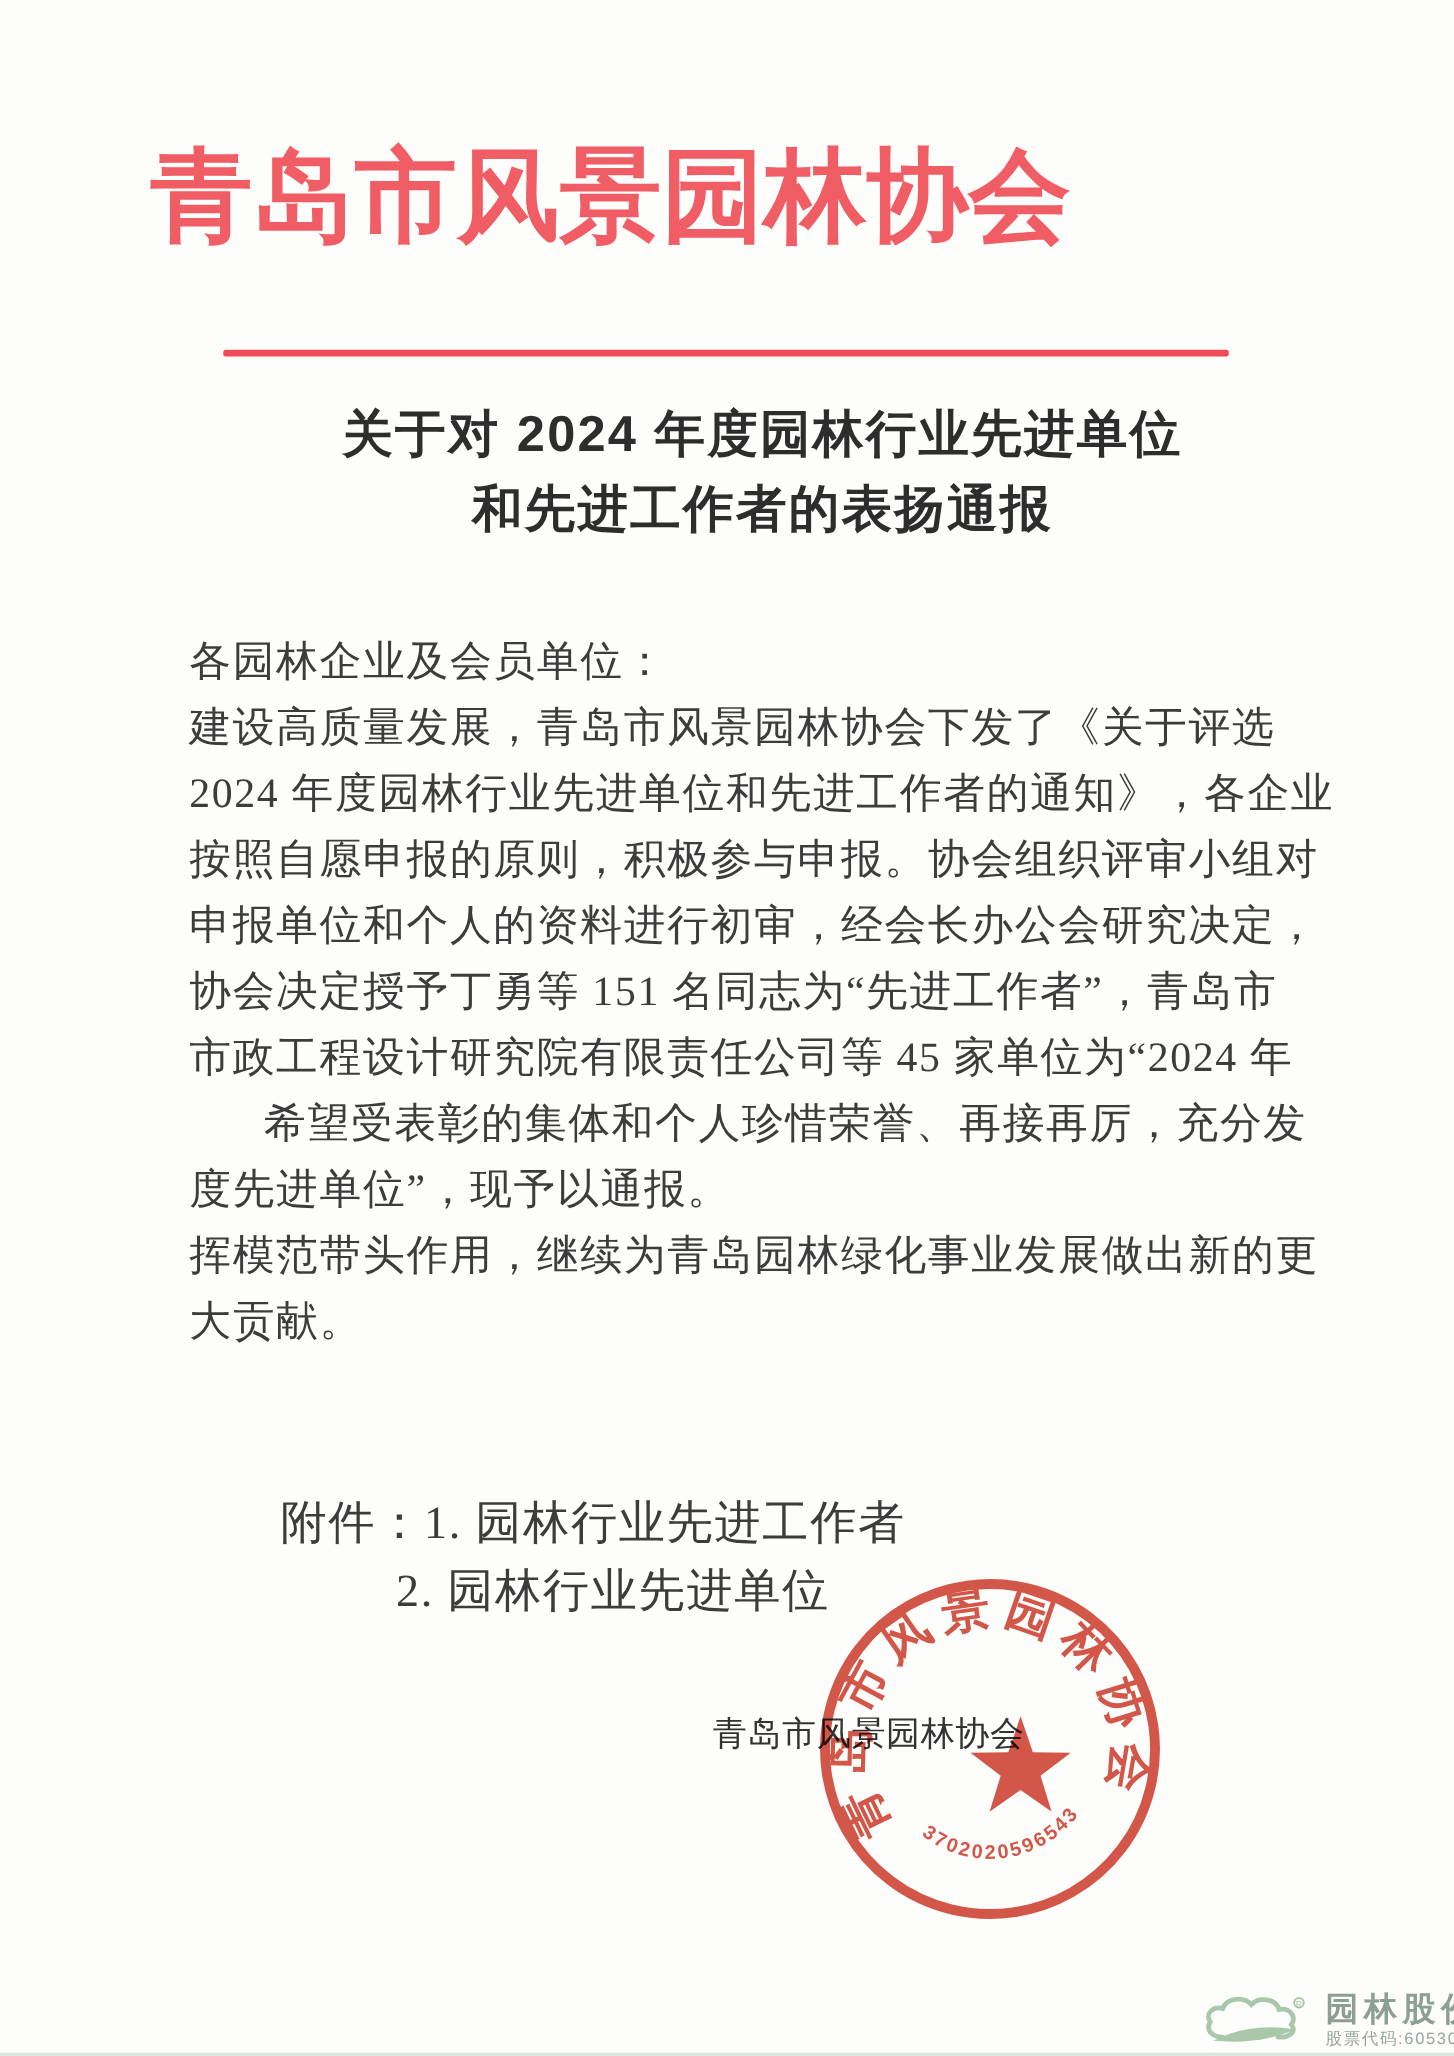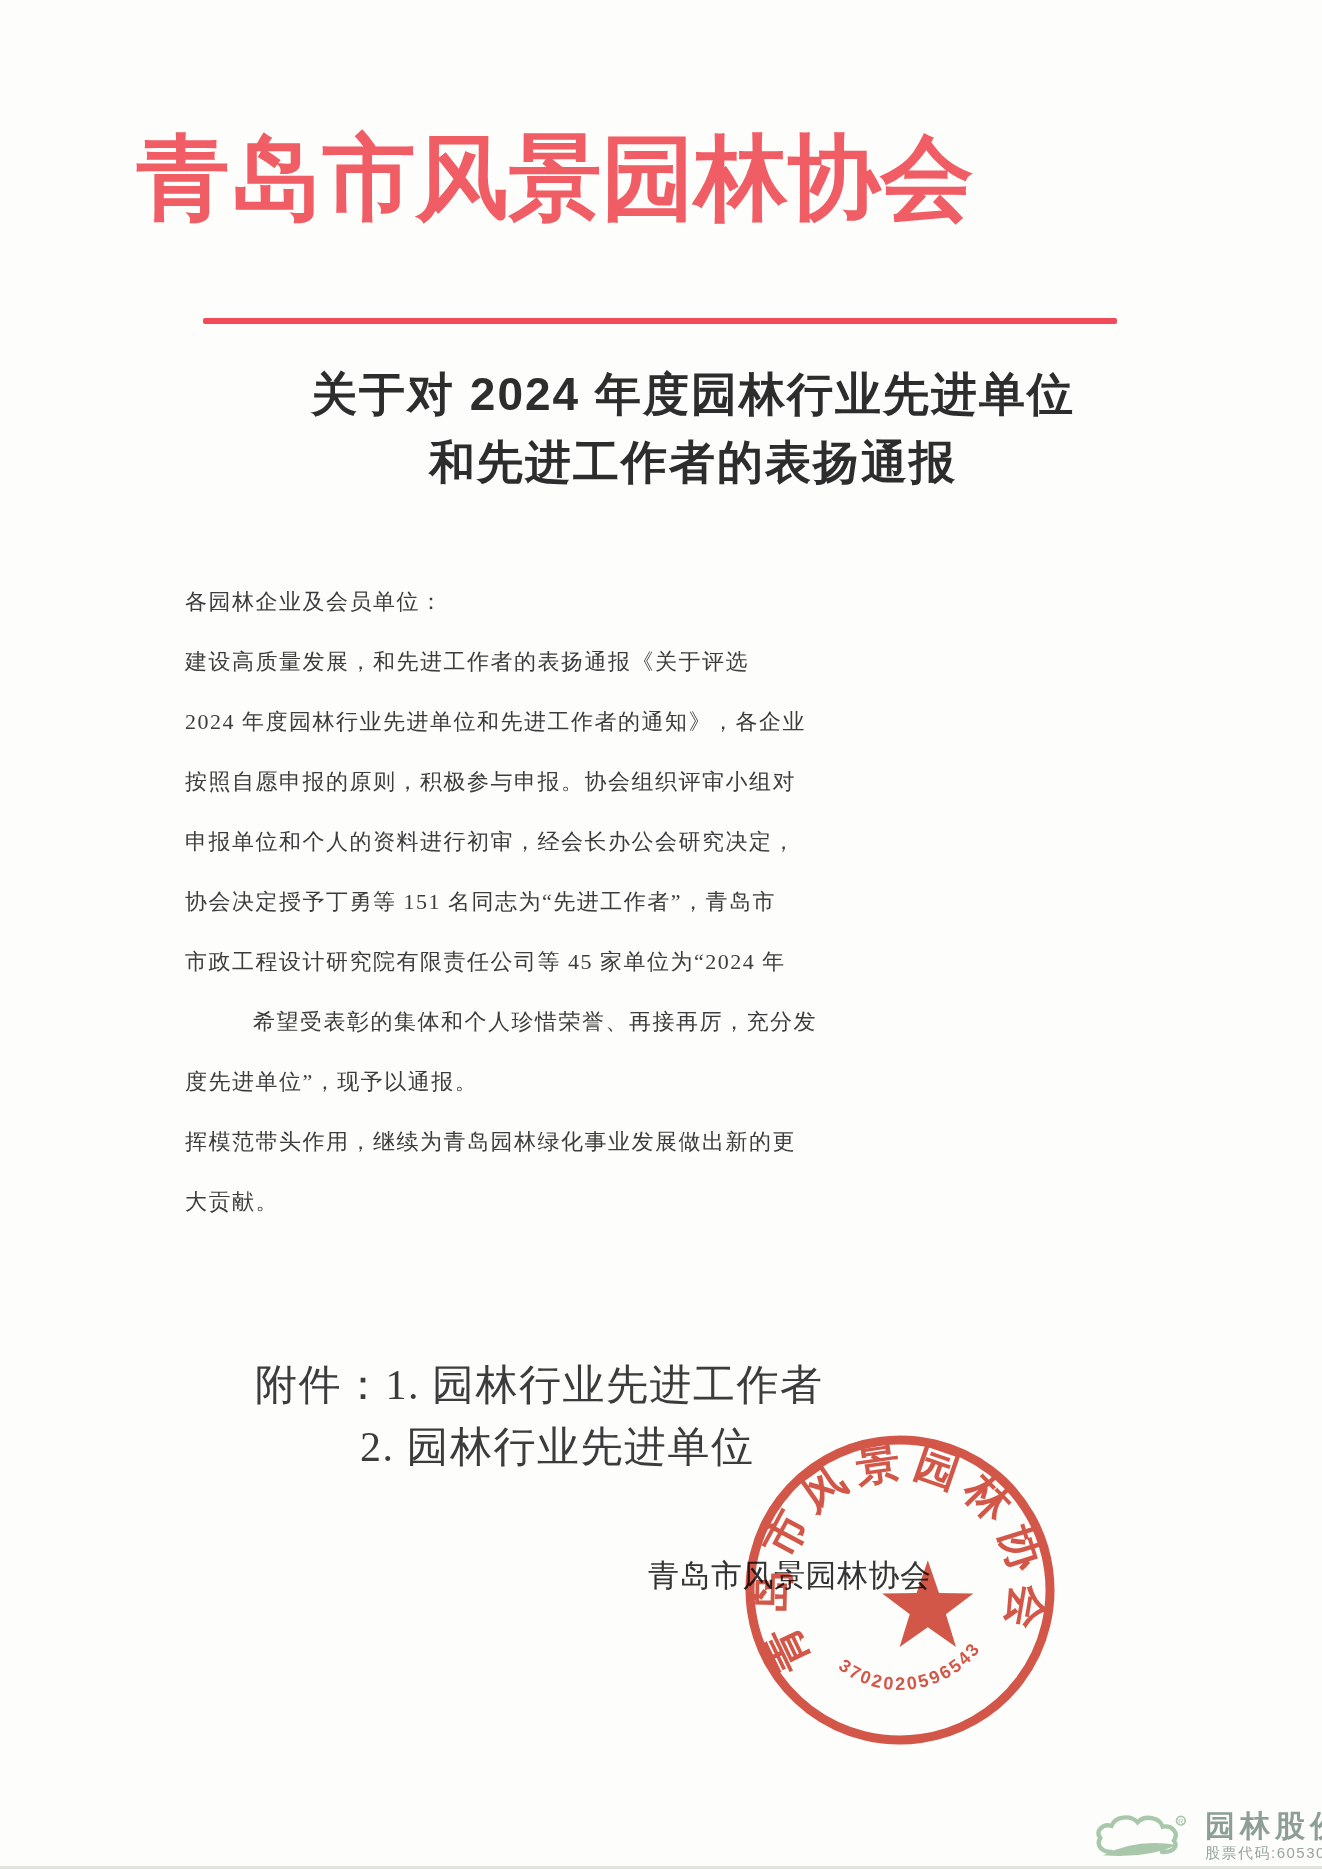--- a/index.html
+++ b/index.html
@@ -31,22 +31,22 @@
     font-family:"Liberation Sans", sans-serif;
     font-weight:700;
     font-size:46px; color:#2d2d2d;
     letter-spacing:2px;
     white-space:nowrap;
     padding-left:32px;
   }
   .title-1 { top:364px; }
   .title-2 { top:432px; }
   .body-block {
-    position:absolute; left:185px; top:572px; width:952px;
-    font-size:22px; color:#3c3c3c;
+    position:absolute; left:172px; top:572px; width:952px;
+    font-size:38px; color:#3c3c3c;
   }
   .body-line {
     height:60px; line-height:60px;
     letter-spacing:1.5px;
     white-space:nowrap;
   }
   .indent { text-indent:68px; }
   .attach-line {
     position:absolute;
     font-size:42px; color:#3c3c3c;
@@ -98,21 +98,21 @@
 
   <div class="org-header">青岛市风景园林协会</div>
 
   <div class="divider"></div>
 
   <div class="doc-title title-1">关于对 2024 年度园林行业先进单位</div>
   <div class="doc-title title-2">和先进工作者的表扬通报</div>
 
   <div class="body-block">
     <div class="body-line">各园林企业及会员单位：</div>
-    <div class="body-line">建设高质量发展，和先进工作者的表扬通报《关于评选</div>
+    <div class="body-line">建设高质量发展，青岛市风景园林协会下发了《关于评选</div>
     <div class="body-line">2024 年度园林行业先进单位和先进工作者的通知》，各企业</div>
     <div class="body-line">按照自愿申报的原则，积极参与申报。协会组织评审小组对</div>
     <div class="body-line">申报单位和个人的资料进行初审，经会长办公会研究决定，</div>
     <div class="body-line">协会决定授予丁勇等 151 名同志为“先进工作者”，青岛市</div>
     <div class="body-line">市政工程设计研究院有限责任公司等 45 家单位为“2024 年</div>
     <div class="body-line indent">希望受表彰的集体和个人珍惜荣誉、再接再厉，充分发</div>
     <div class="body-line">度先进单位”，现予以通报。</div>
     <div class="body-line">挥模范带头作用，继续为青岛园林绿化事业发展做出新的更</div>
     <div class="body-line">大贡献。</div>
   </div>

